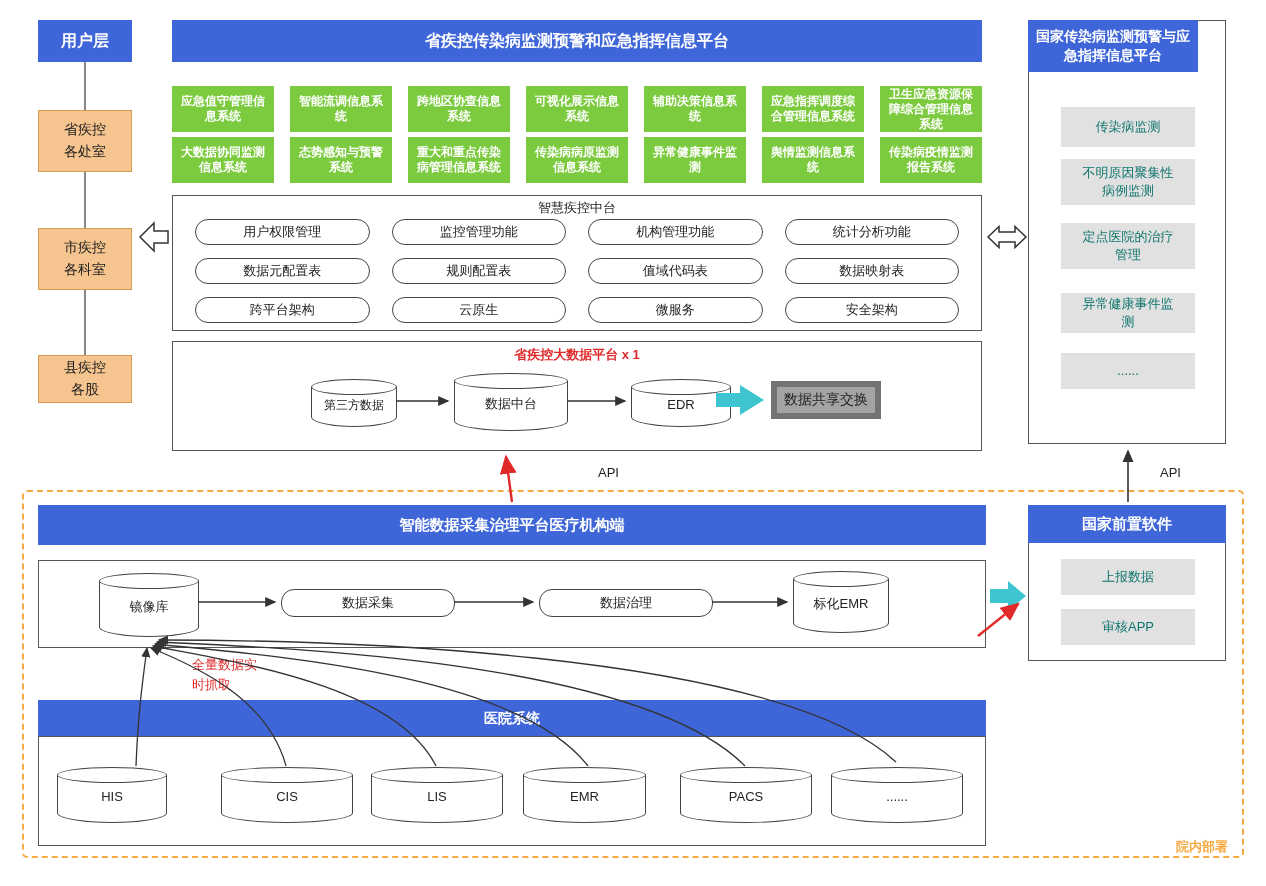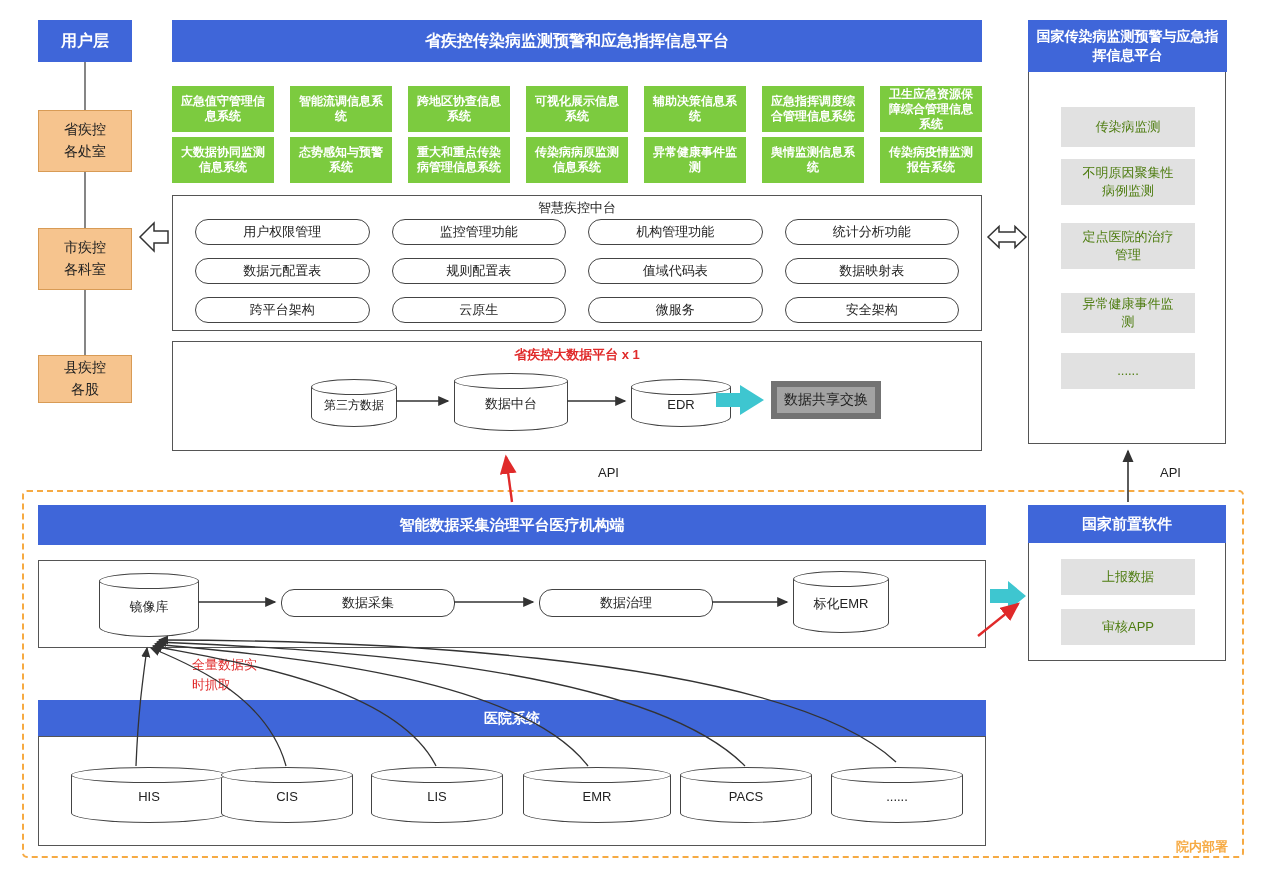--- a/index.html
+++ b/index.html
@@ -5,21 +5,21 @@
   *{margin:0;padding:0;box-sizing:border-box}
   html,body{background:#fff}
   body{font-family:"Liberation Sans","DejaVu Sans",sans-serif;color:#222}
   .stage{position:relative;width:1266px;height:886px;background:#fff;overflow:hidden}
   .abs{position:absolute}
   .hdr{background:#3F66D9;color:#fff;font-weight:bold;display:flex;align-items:center;justify-content:center;text-align:center;line-height:1.35}
   .green{background:#7CCB3F;color:#fff;font-weight:bold;font-size:12px;line-height:1.25;display:flex;align-items:center;justify-content:center;text-align:center;padding:2px 5px}
   .orange{background:#F6C48E;border:1px solid #D89B55;color:#222;font-size:14px;display:flex;align-items:center;justify-content:center;text-align:center;line-height:1.55;white-space:pre-line}
   .panel{border:1px solid #555;background:#fff}
   .wbox{border:1px solid #444;border-radius:13px;background:#fff;display:flex;align-items:center;justify-content:center;font-size:13px;color:#222}
-  .gray{background:#E1E1E1;color:#4d7c0f;font-size:13px;display:flex;align-items:center;justify-content:center;text-align:center;line-height:1.4;padding:2px 16px}
+  .gray{background:#E1E1E1;color:#0f766e;font-size:13px;display:flex;align-items:center;justify-content:center;text-align:center;line-height:1.4;padding:2px 16px}
   .sharebox{background:#a3a3a3;border:6px solid #737373;display:flex;align-items:center;justify-content:center;font-size:14px;color:#222}
   .sysgrid{display:grid;grid-template-columns:repeat(7,1fr);grid-template-rows:46px 46px;gap:5px 16px}
   .modgrid{display:grid;grid-template-columns:repeat(4,1fr);grid-template-rows:26px 26px 26px;gap:13px 22px}
   .panel-title{position:absolute;top:3px;left:0;right:0;text-align:center;font-size:13px;color:#222}
   .red-title{position:absolute;top:4px;left:0;right:0;text-align:center;font-size:13px;font-weight:bold;color:#E02A2A}
   .cylinder .cyl-top{position:absolute;left:0;right:0;top:0;height:16px;border:1px solid #444;border-radius:50%;background:#fff;z-index:2}
   .cylinder .cyl-body{position:absolute;left:0;right:0;top:8px;bottom:0;border:1px solid #444;border-top:none;border-radius:0 0 50% 50%/0 0 10px 10px;background:#fff;z-index:1}
   .cylinder .cyl-label{position:absolute;left:0;right:0;top:50%;transform:translateY(-38%);text-align:center;font-size:13px;z-index:3;color:#222}
   .api{font-size:13px;color:#222}
   .dashed{border:2px dashed #F6AA43;border-radius:5px}
@@ -91,21 +91,21 @@
     </div>
     <div class="abs cylinder" style="left:458px;top:37px;width:100px;height:48px">
       <div class="cyl-top"></div>
       <div class="cyl-body"></div>
       <div class="cyl-label">EDR</div>
     </div>
     <div class="abs sharebox" style="left:598px;top:39px;width:110px;height:38px">数据共享交换</div>
   </div>
 
   <div class="abs panel" style="left:1028px;top:20px;width:198px;height:424px">
-    <div class="abs hdr" style="left:-1px;top:-1px;width:199px;height:52px;font-size:14px;padding:2px 8px">国家传染病监测预警与应急指挥信息平台</div>
+    <div class="abs hdr" style="left:-1px;top:-1px;width:170px;height:52px;font-size:14px;padding:2px 8px">国家传染病监测预警与应急指挥信息平台</div>
     <div class="abs gray" style="left:32px;top:86px;width:134px;height:40px">传染病监测</div>
     <div class="abs gray" style="left:32px;top:138px;width:134px;height:46px">不明原因聚集性病例监测</div>
     <div class="abs gray" style="left:32px;top:202px;width:134px;height:46px">定点医院的治疗管理</div>
     <div class="abs gray" style="left:32px;top:272px;width:134px;height:40px">异常健康事件监测</div>
     <div class="abs gray" style="left:32px;top:332px;width:134px;height:36px">......</div>
   </div>
 
   <div class="abs api" style="left:598px;top:465px">API</div>
   <div class="abs api" style="left:1160px;top:465px">API</div>
 
@@ -125,36 +125,36 @@
       <div class="cyl-top"></div>
       <div class="cyl-body"></div>
       <div class="cyl-label">标化EMR</div>
     </div>
   </div>
 
   <div class="abs annot-red" style="left:192px;top:655px;width:72px">全量数据实时抓取</div>
 
   <div class="abs hdr" style="left:38px;top:700px;width:948px;height:36px;font-size:14px">医院系统</div>
   <div class="abs panel" style="left:38px;top:736px;width:948px;height:110px">
-    <div class="abs cylinder" style="left:32px;top:30px;width:156px;height:56px">
+    <div class="abs cylinder" style="left:18px;top:30px;width:110px;height:56px">
       <div class="cyl-top"></div>
       <div class="cyl-body"></div>
       <div class="cyl-label">HIS</div>
     </div>
     <div class="abs cylinder" style="left:182px;top:30px;width:132px;height:56px">
       <div class="cyl-top"></div>
       <div class="cyl-body"></div>
       <div class="cyl-label">CIS</div>
     </div>
     <div class="abs cylinder" style="left:332px;top:30px;width:132px;height:56px">
       <div class="cyl-top"></div>
       <div class="cyl-body"></div>
       <div class="cyl-label">LIS</div>
     </div>
-    <div class="abs cylinder" style="left:484px;top:30px;width:148px;height:56px">
+    <div class="abs cylinder" style="left:484px;top:30px;width:123px;height:56px">
       <div class="cyl-top"></div>
       <div class="cyl-body"></div>
       <div class="cyl-label">EMR</div>
     </div>
     <div class="abs cylinder" style="left:641px;top:30px;width:132px;height:56px">
       <div class="cyl-top"></div>
       <div class="cyl-body"></div>
       <div class="cyl-label">PACS</div>
     </div>
     <div class="abs cylinder" style="left:792px;top:30px;width:132px;height:56px">

